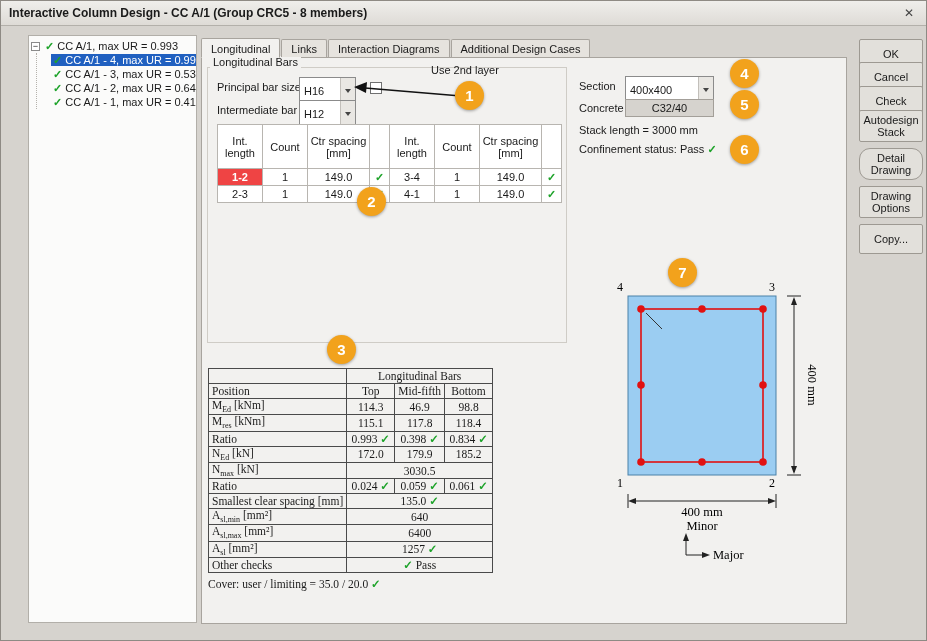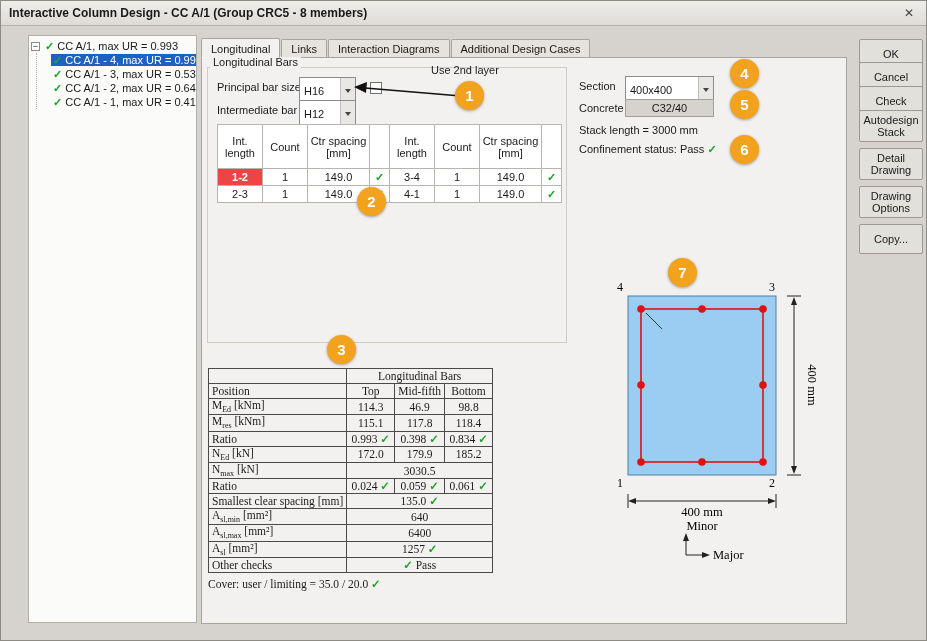--- a/index.html
+++ b/index.html
@@ -315,21 +315,21 @@
     </g>
     <polygon points="100,274 97,282 103,282" fill="#222"></polygon>
     <polygon points="124,296 116,293 116,299" fill="#222"></polygon>
     <text x="127" y="300" font-size="12.5" text-anchor="start">Major</text>
   </svg>
 
   <div class="btn" style="top:38px;height:20px;">OK</div>
   <div class="btn" style="top:61px;height:20px;">Cancel</div>
   <div class="btn" style="top:85px;height:20px;">Check</div>
   <div class="btn" style="top:109px;height:32px;">Autodesign Stack</div>
-  <div class="btn" style="top:147px;height:32px;">Detail Drawing</div>
+  <div class="btn" style="top:147px;height:32px;border-radius:11px;">Detail Drawing</div>
   <div class="btn" style="top:185px;height:32px;">Drawing Options</div>
   <div class="btn" style="top:223px;height:16px;">Copy...</div>
 
   <div class="callout" style="left:454px;top:80px;">1</div>
   <div class="callout" style="left:356px;top:186px;">2</div>
   <div class="callout" style="left:326px;top:334px;">3</div>
   <div class="callout" style="left:729px;top:58px;">4</div>
   <div class="callout" style="left:729px;top:89px;">5</div>
   <div class="callout" style="left:729px;top:134px;">6</div>
   <div class="callout" style="left:667px;top:257px;">7</div>

